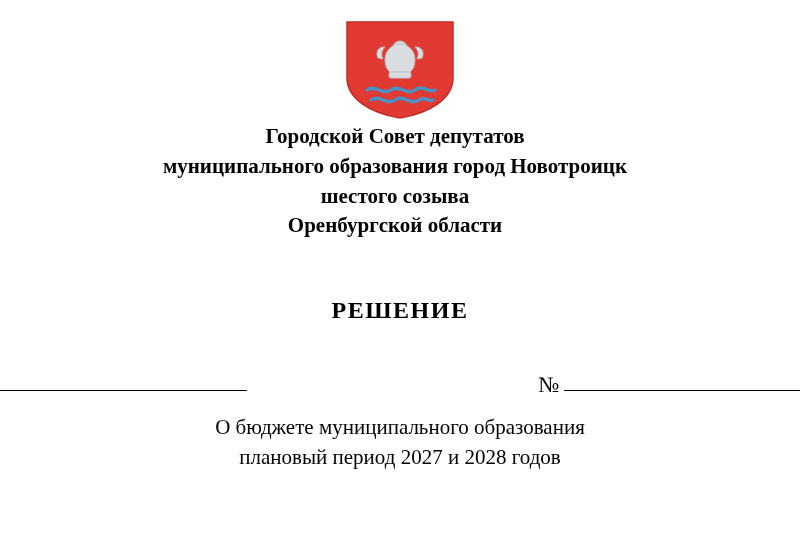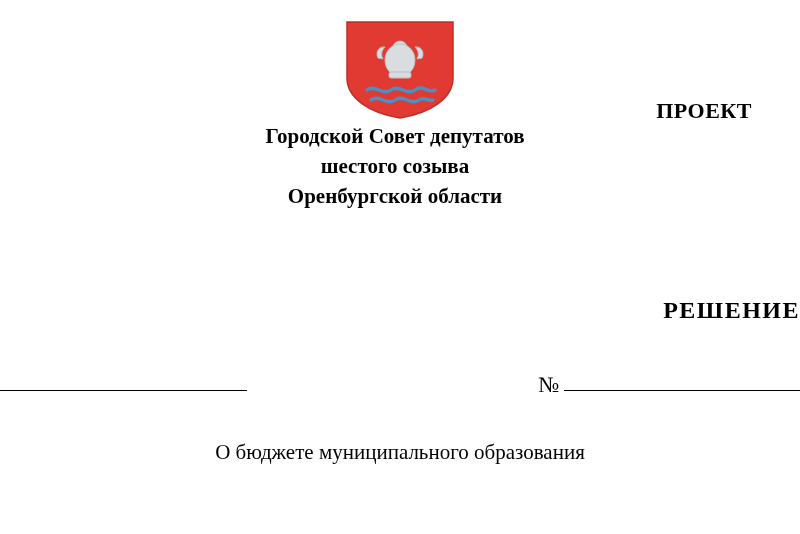--- a/index.html
+++ b/index.html
@@ -57,21 +57,21 @@
     line-height: 1.42;
   }
   .council-block .line { display: block; white-space: nowrap; }
 
   
   .decision-title {
     position: absolute;
     left: 0;
     top: 297px;
     width: 800px;
-    text-align: right;
+    text-align: center;
     font-weight: bold;
     font-size: 24px;
     letter-spacing: 1.5px;
   }
 
   
   .blanks {
     position: absolute;
     left: 0;
     top: 372px;
@@ -98,21 +98,21 @@
     left: 538px;
     top: 0px;
     font-size: 22px;
     font-weight: normal;
   }
 
   
   .subject {
     position: absolute;
     left: 0;
-    top: 437px;
+    top: 412px;
     width: 800px;
     text-align: center;
     font-size: 21px;
     line-height: 1.45;
   }
   .subject .line { display: block; white-space: nowrap; }
 </style>
 </head>
 <body>
 
@@ -130,33 +130,34 @@
         <rect x="44" y="52" width="22" height="6" rx="2"></rect>
       </g>
 
       <g stroke="#4a90c4" stroke-width="3.4" fill="none" stroke-linecap="round">
         <path d="M22,70 C30,64 38,76 46,70 C54,64 62,76 70,70 C78,64 84,74 90,70"></path>
         <path d="M26,80 C34,74 42,86 50,80 C58,74 66,86 74,80 C80,76 84,82 88,80"></path>
       </g>
     </svg>
   </div>
 
-  <div class="project-label">ПРОЕКТ</div>
 
   <div class="council-block">
     <span class="line">Городской Совет депутатов</span>
+    <span class="line">муниципального образования город Новотроицк</span>
     <span class="line">шестого созыва</span>
     <span class="line">Оренбургской области</span>
   </div>
 
   <div class="decision-title">РЕШЕНИЕ</div>
 
   <div class="blanks">
     <div class="blank-rule rule-date"></div>
     <span class="number-sign">№</span>
     <div class="blank-rule rule-number"></div>
   </div>
 
   <div class="subject">
     <span class="line">О бюджете муниципального образования</span>
+    <span class="line">плановый период 2027 и 2028 годов</span>
   </div>
 
 </div>
 
 </body></html>

